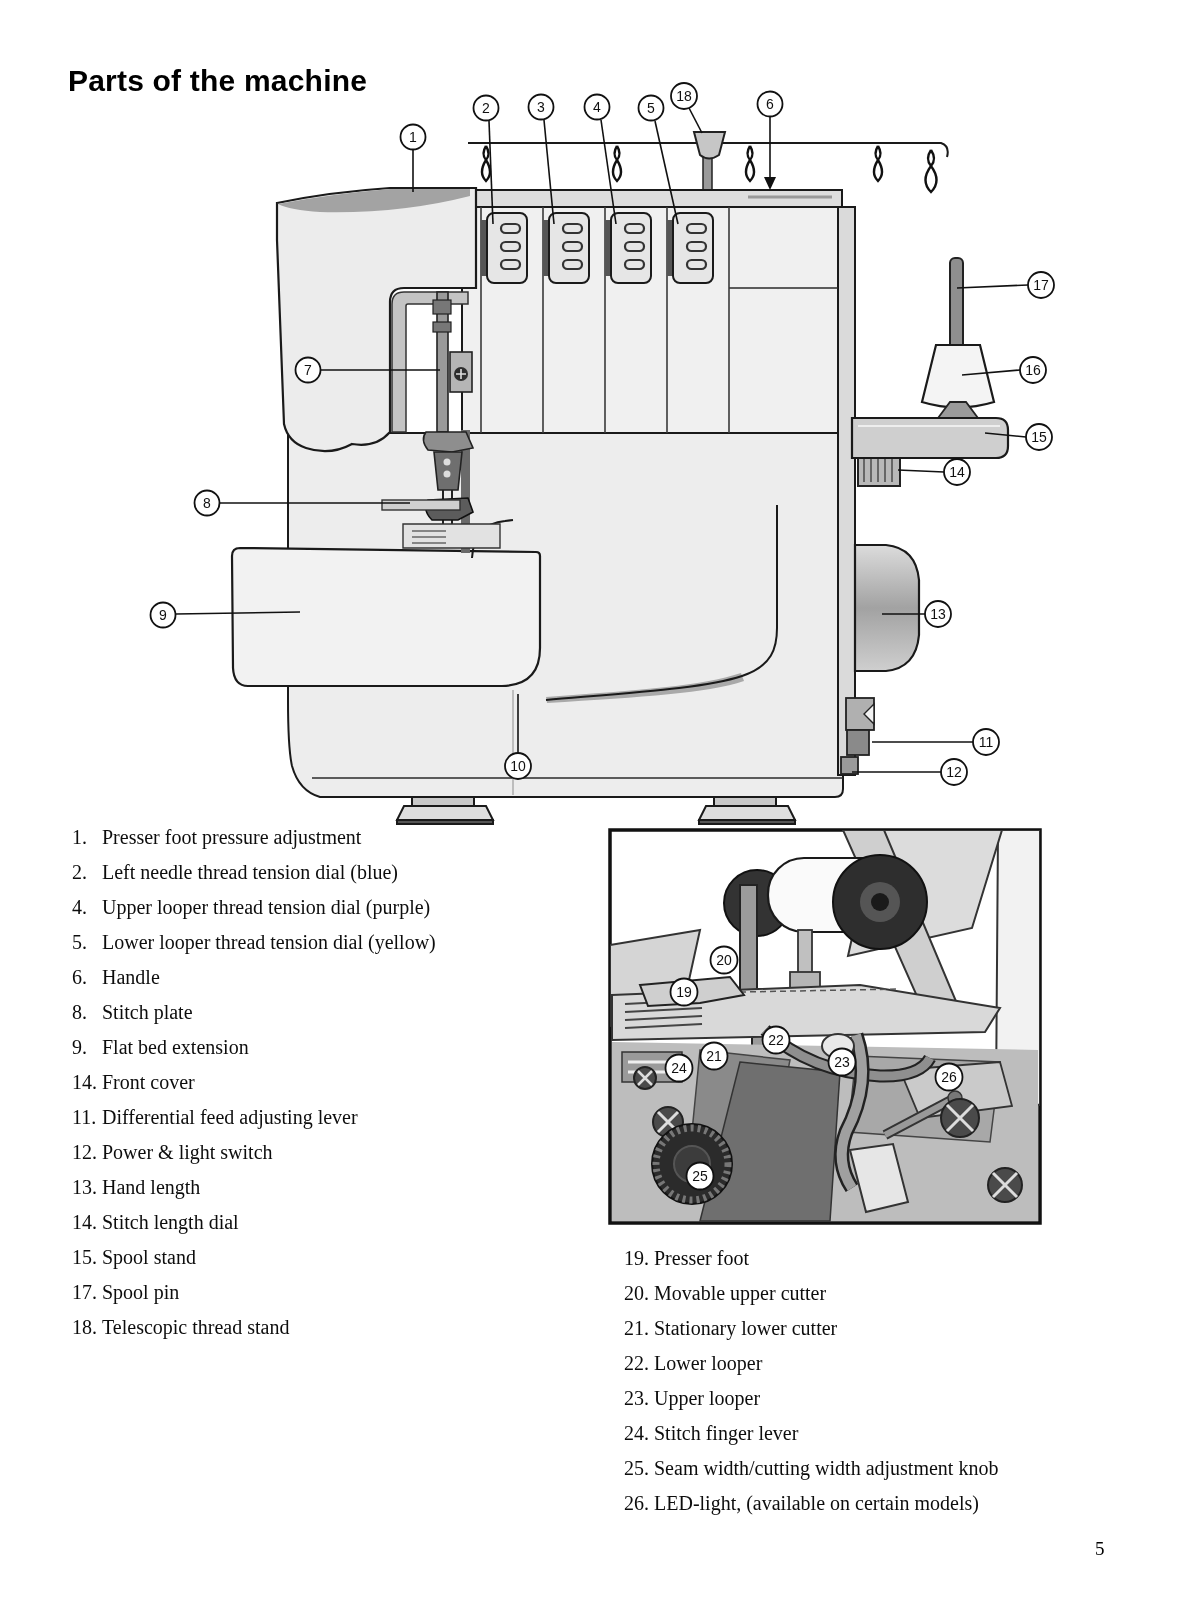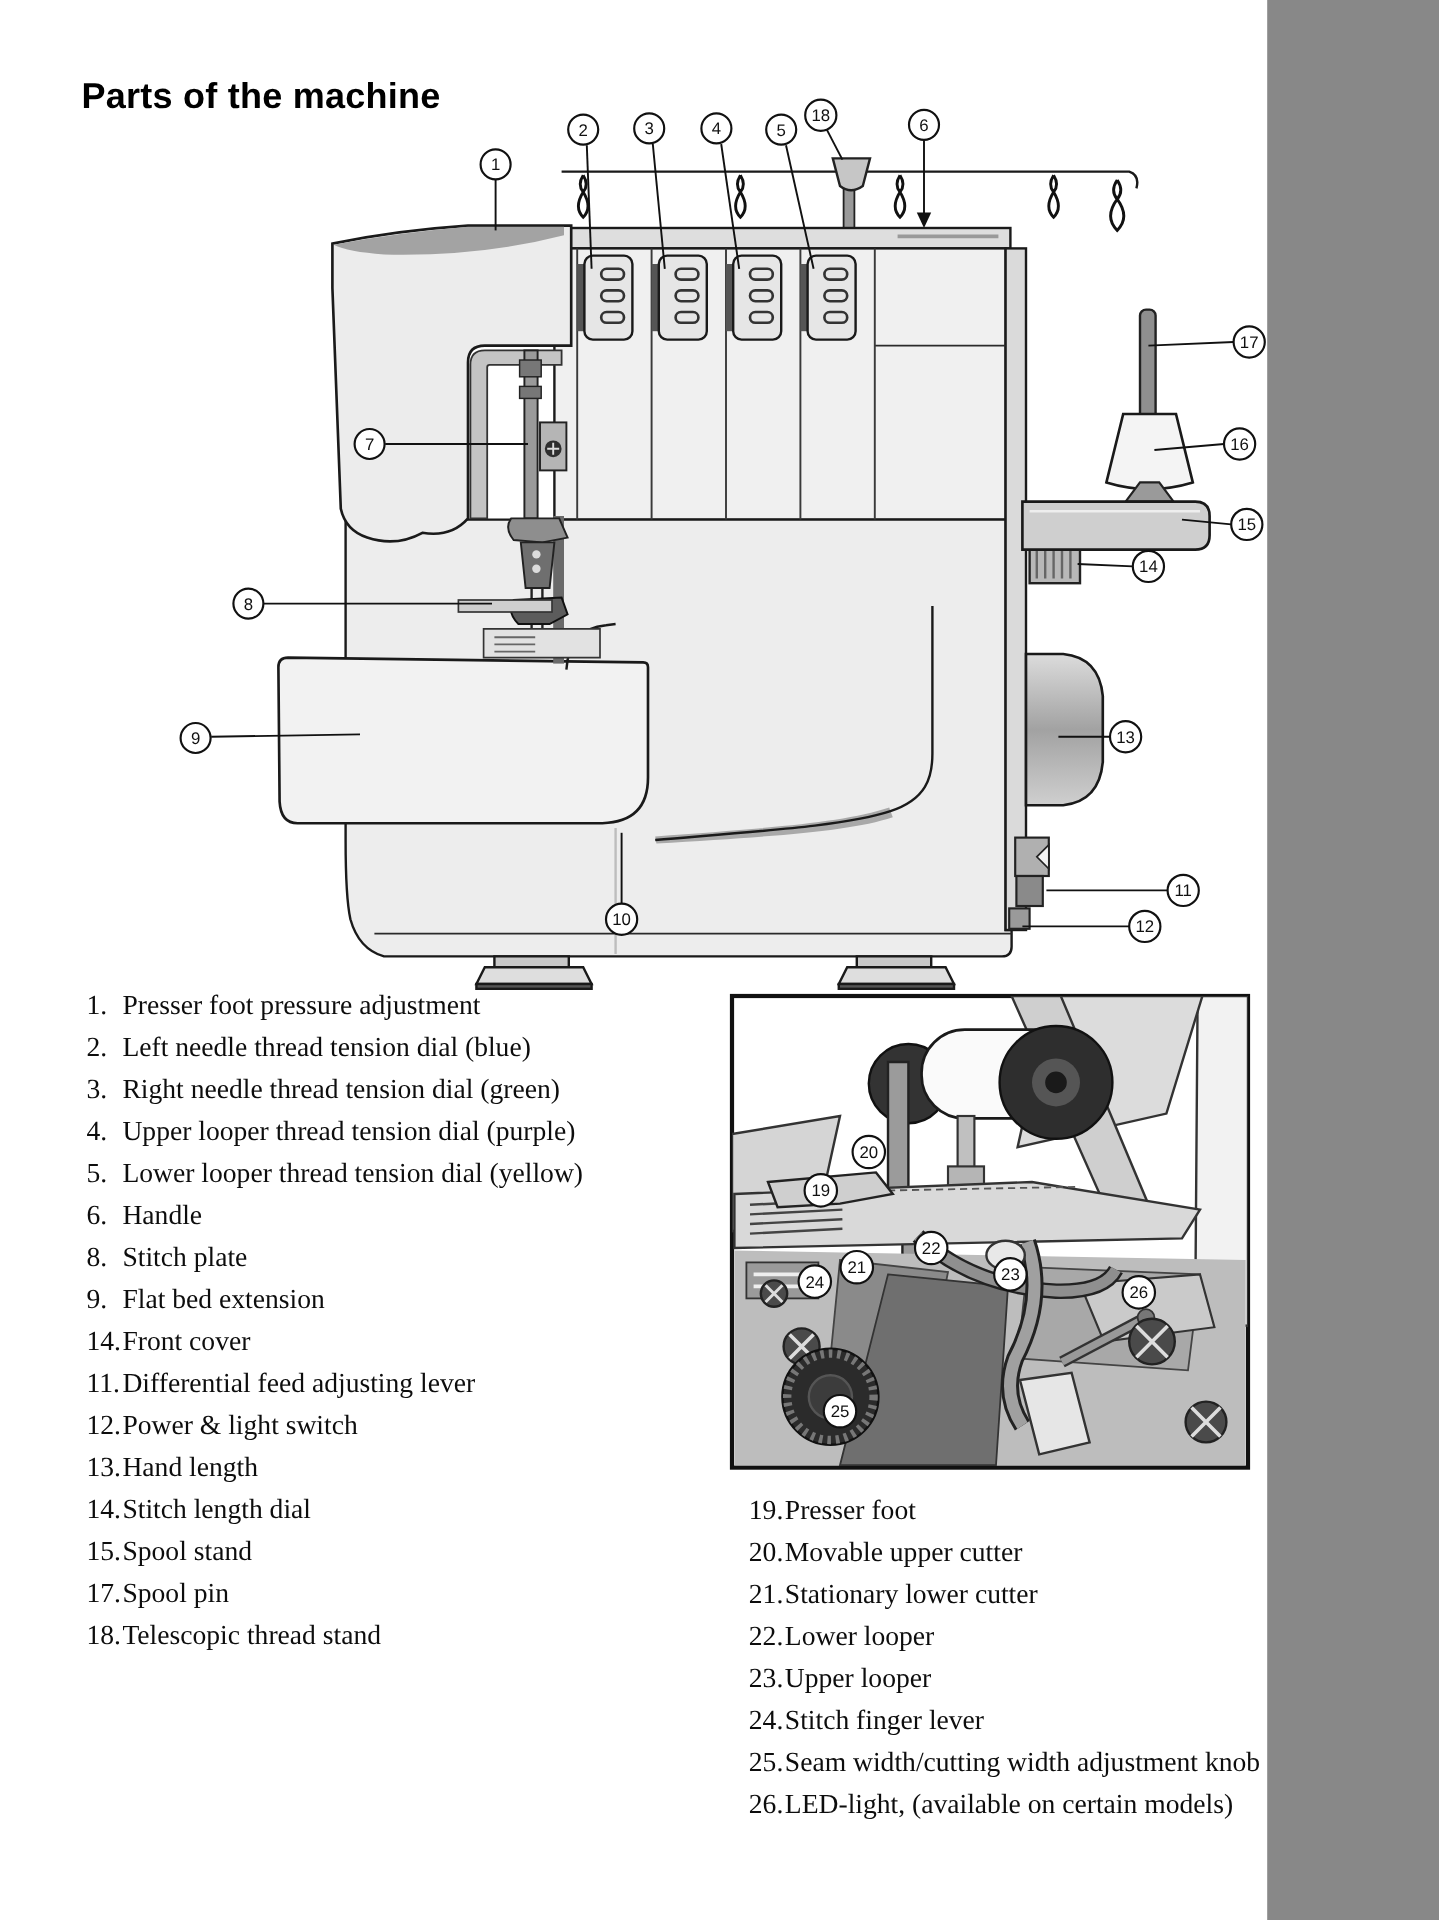--- a/index.html
+++ b/index.html
@@ -1,22 +1,22 @@
 <!DOCTYPE html>
 <html><head>
 <meta charset="utf-8">
 <style>
   html,body{margin:0;padding:0;background:#888;}
-  .page{position:relative;width:1056px;height:1600px;background:#ffffff;overflow:hidden;
+  .page{position:relative;width:1199px;height:1600px;background:#ffffff;overflow:hidden;
         font-family:"Liberation Serif","DejaVu Serif",serif;color:#111;}
   .page-title{position:absolute;left:68px;top:64px;margin:0;
               font-family:"Liberation Sans","DejaVu Sans",sans-serif;
               font-weight:bold;font-size:30px;color:#000;letter-spacing:0.2px;}
   svg.diagram{position:absolute;left:0;top:0;}
-  .parts-list{position:absolute;margin:0;padding:0;list-style:none;font-size:23px;color:#0d0d0d;}
+  .parts-list{position:absolute;margin:0;padding:0;list-style:none;font-size:20px;color:#0d0d0d;}
   .parts-list li{height:35px;line-height:35px;white-space:nowrap;}
   .parts-list .num{display:inline-block;width:30px;}
   .list-left{left:72px;top:820px;}
   .list-right{left:612px;top:1241px;margin-left:12px;}
   .page-number{position:absolute;left:1095px;top:1538px;font-size:19px;color:#000;}
   
   .co{fill:#ffffff;stroke:#111;stroke-width:1.8;}
   .cot{font-family:"Liberation Sans","DejaVu Sans",sans-serif;font-size:14px;fill:#111;
        text-anchor:middle;}
   .ld{stroke:#111;stroke-width:1.6;fill:none;}
@@ -391,21 +391,20 @@
             <circle class="co" cx="700" cy="1176" r="13.5"></circle>
             <text class="cot" x="700" y="1181">25</text>
           </g>
       </g>
     </g>
   </svg>
 
   <ol class="parts-list list-left">
     <li><span class="num">1.</span><span class="lbl">Presser foot pressure adjustment</span></li>
     <li><span class="num">2.</span><span class="lbl">Left needle thread tension dial (blue)</span></li>
-    <li><span class="num">3.</span><span class="lbl">Right needle thread tension dial (green)</span></li>
     <li><span class="num">4.</span><span class="lbl">Upper looper thread tension dial (purple)</span></li>
     <li><span class="num">5.</span><span class="lbl">Lower looper thread tension dial (yellow)</span></li>
     <li><span class="num">6.</span><span class="lbl">Handle</span></li>
     <li><span class="num">8.</span><span class="lbl">Stitch plate</span></li>
     <li><span class="num">9.</span><span class="lbl">Flat bed extension</span></li>
     <li><span class="num">14.</span><span class="lbl">Front cover</span></li>
     <li><span class="num">11.</span><span class="lbl">Differential feed adjusting lever</span></li>
     <li><span class="num">12.</span><span class="lbl">Power &amp; light switch</span></li>
     <li><span class="num">13.</span><span class="lbl">Hand length</span></li>
     <li><span class="num">14.</span><span class="lbl">Stitch length dial</span></li>

